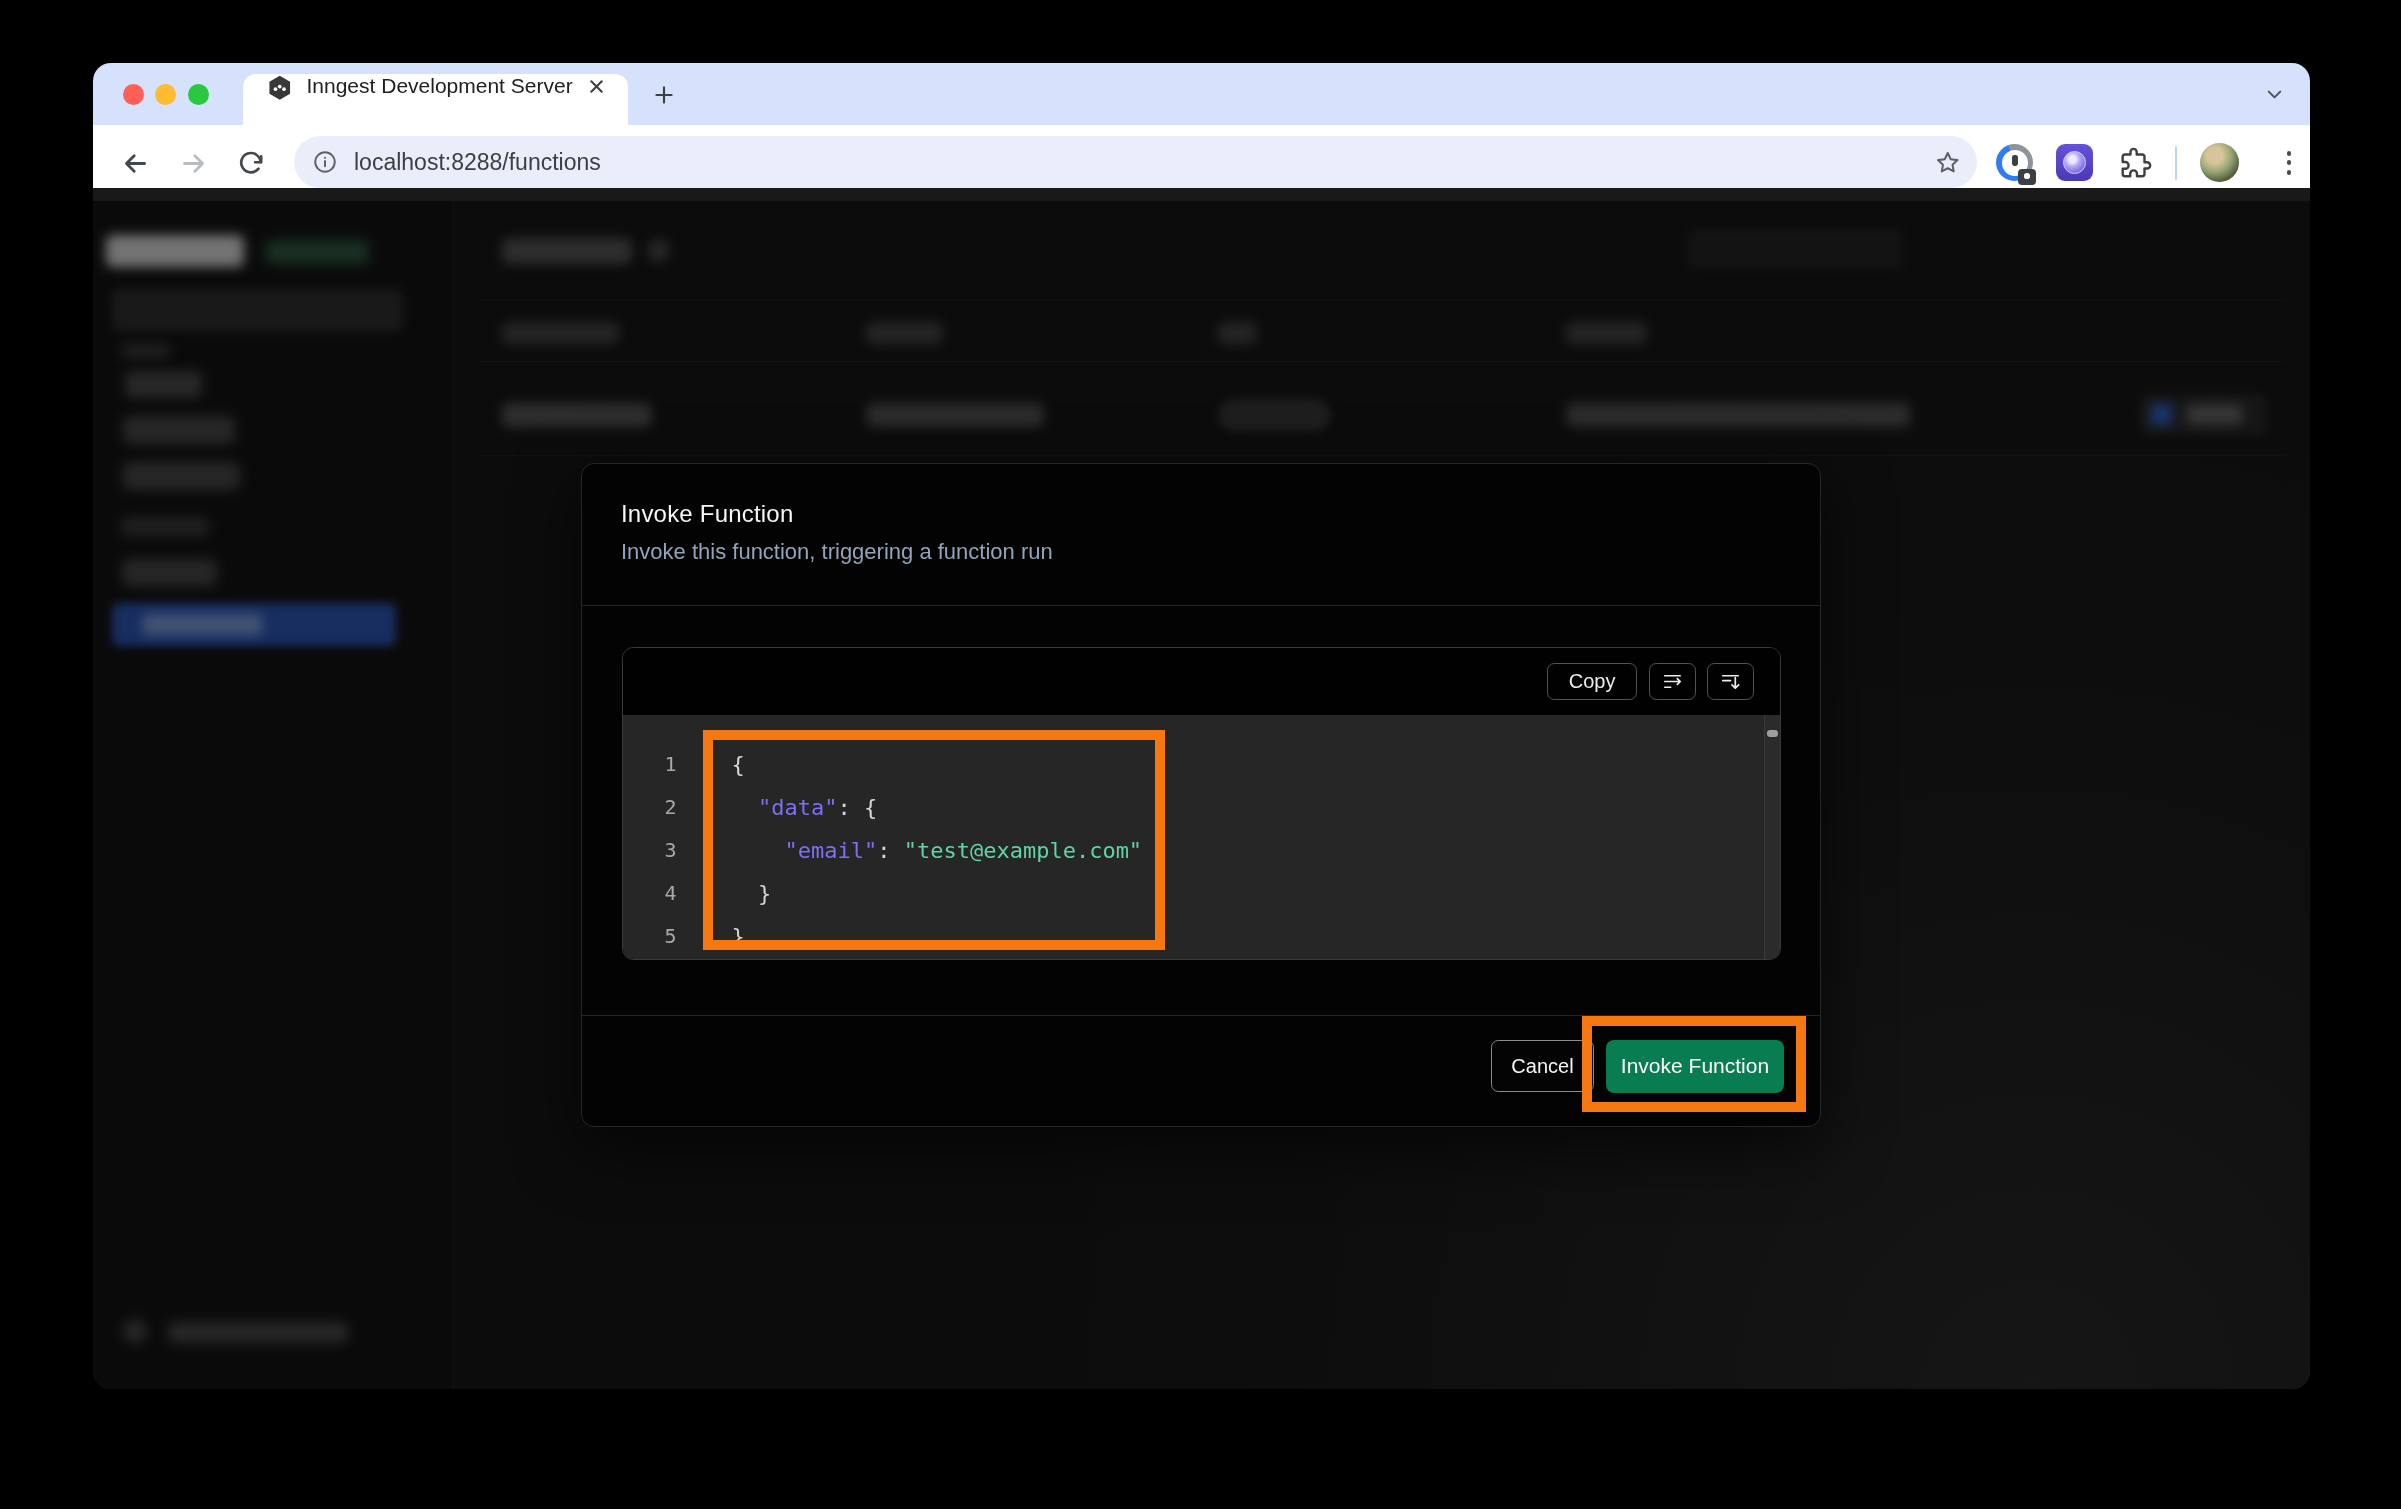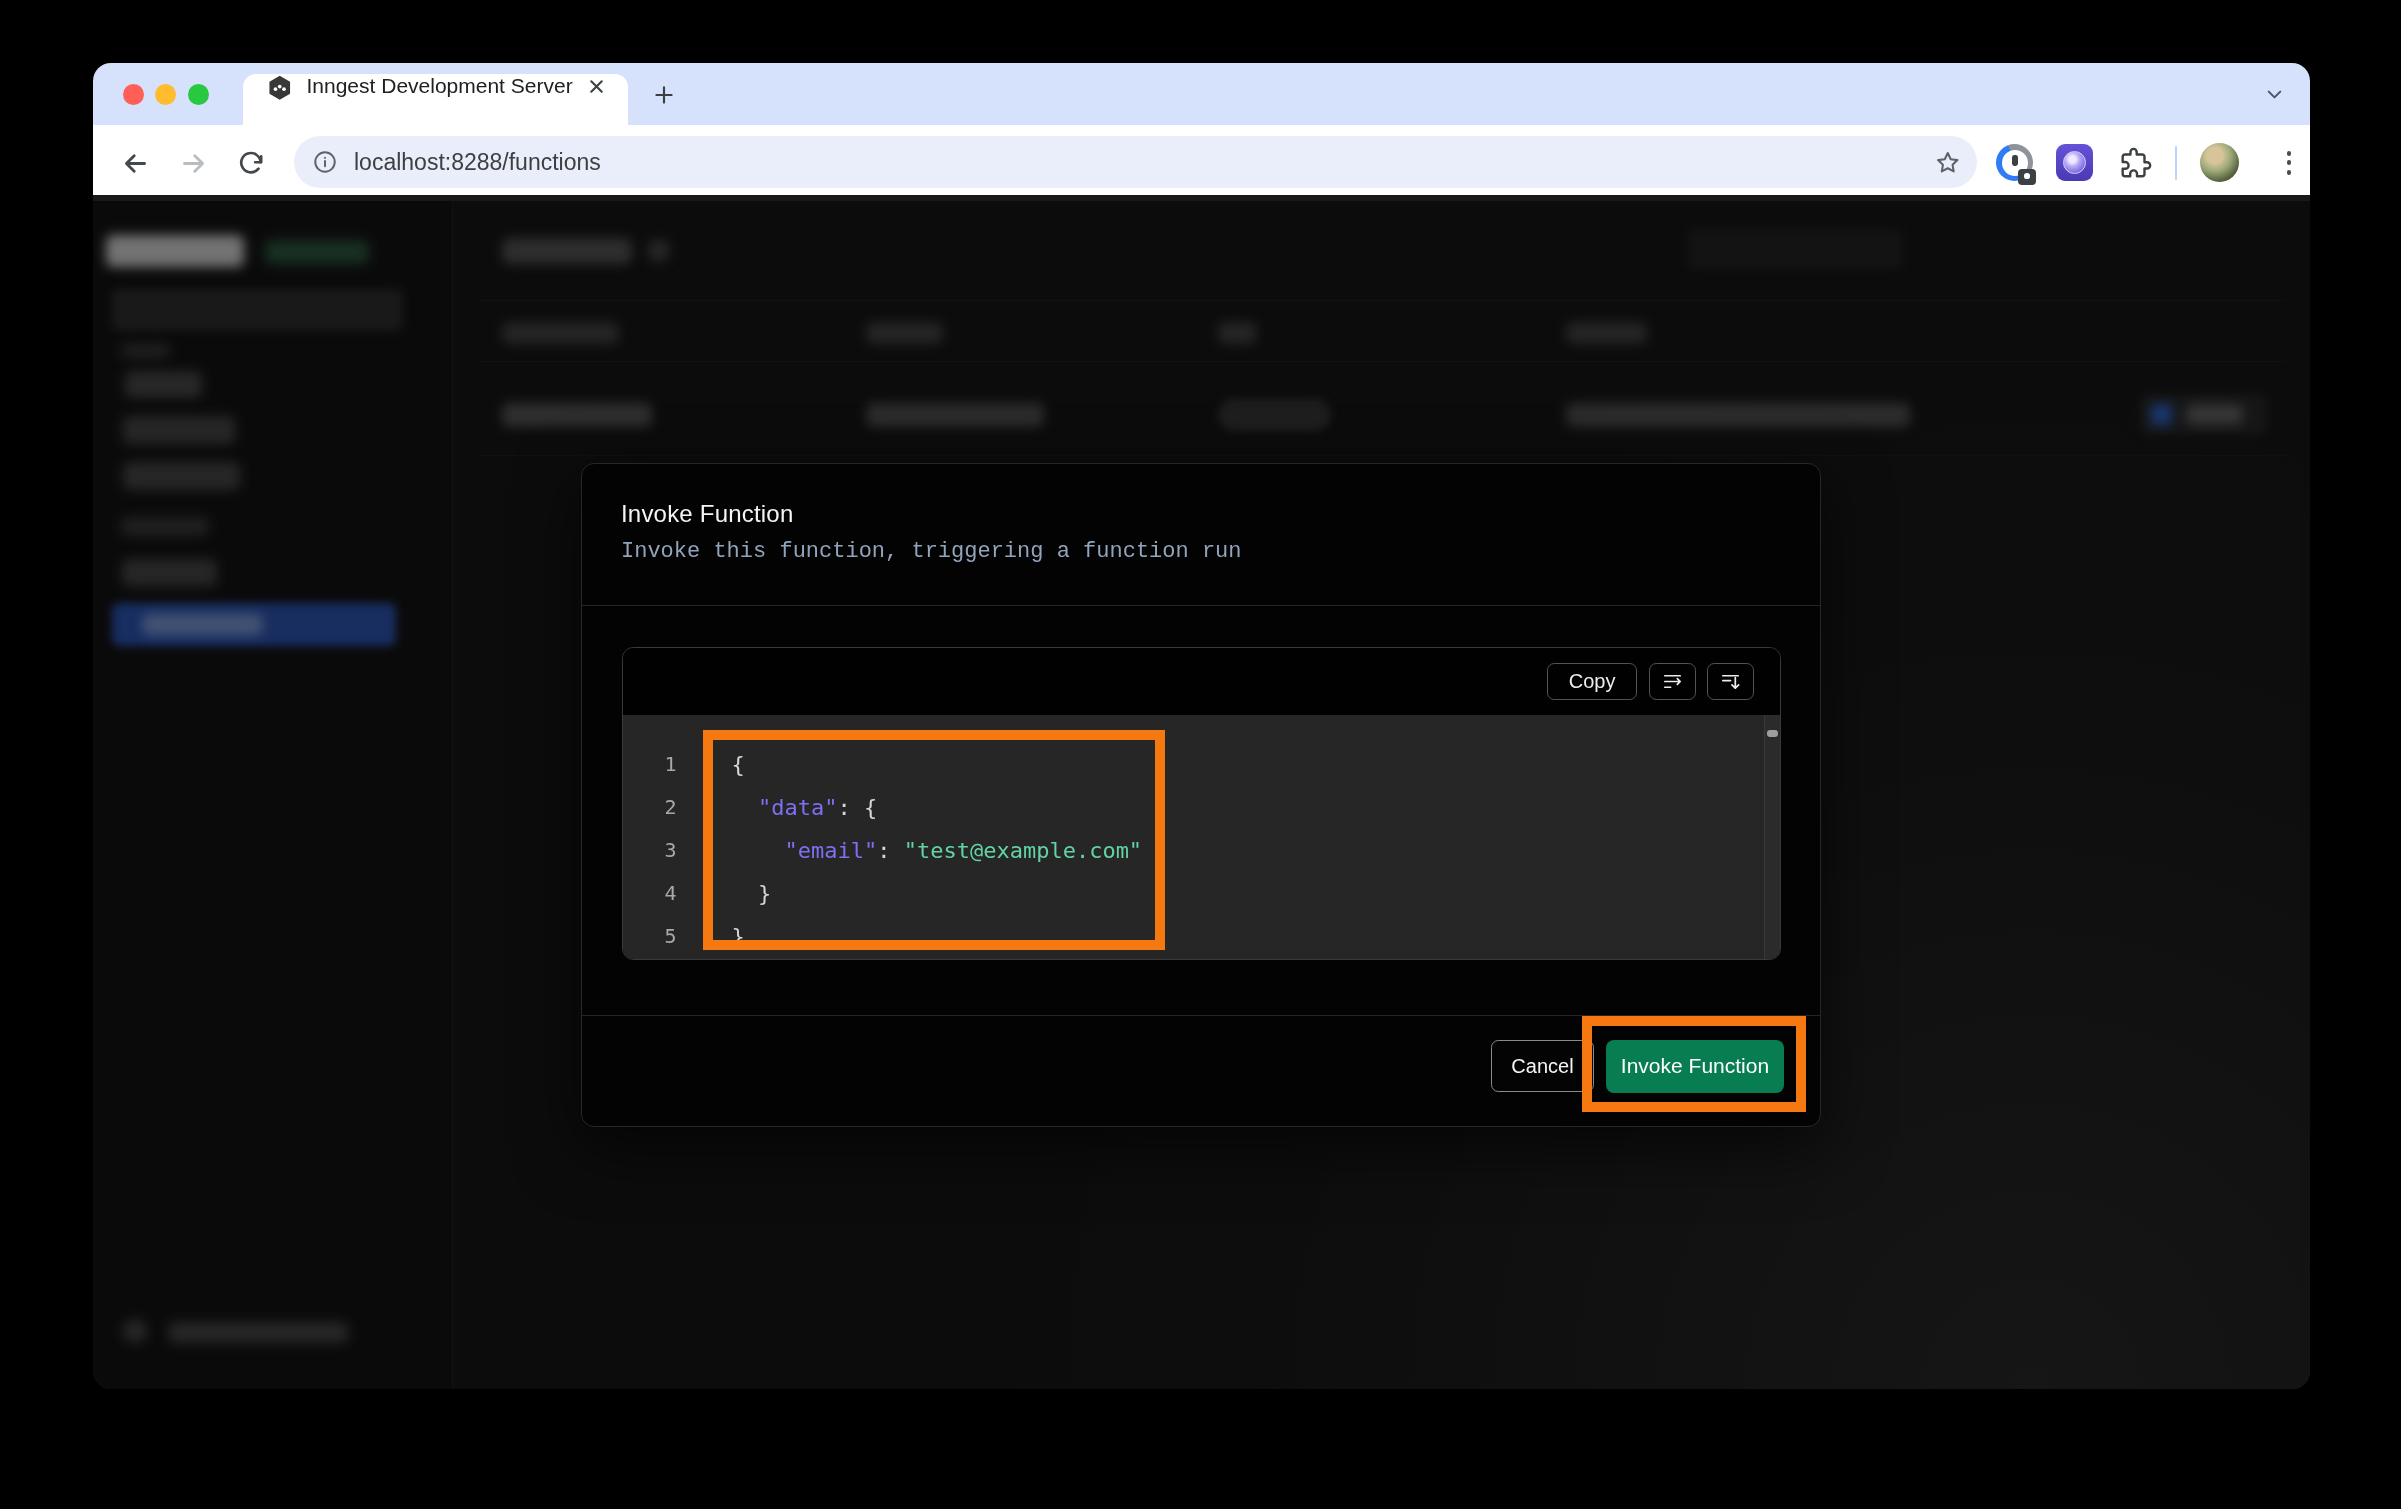--- a/index.html
+++ b/index.html
@@ -23,21 +23,21 @@
   .tab-title { margin-left:13px; font-size:21px; color:#202124; white-space:nowrap;
     overflow:hidden; flex:1; }
   .tab-close { margin-right:19.4px; width:24px; height:24px; display:flex; align-items:center;
     justify-content:center; }
   .newtab { position:absolute; left:557px; top:18px; width:27.5px; height:27.5px; display:flex;
     align-items:center; justify-content:center; }
   .strip-chevron { position:absolute; right:24px; top:19.4px; width:24px; height:24px;
     display:flex; align-items:center; justify-content:center; }
 
   
-  .toolbar { position:absolute; left:0; top:62px; width:100%; height:70px; background:#fff; }
+  .toolbar { position:absolute; left:0; top:62px; width:100%; height:63px; background:#fff; }
   .nav-ic { position:absolute; top:22px; width:32px; height:32px; display:flex;
     align-items:center; justify-content:center; }
   .nav-back{ left:26px; } .nav-fwd{ left:84px; } .nav-reload{ left:142px; }
   .urlbar { position:absolute; left:201px; top:11.3px; width:1683px; height:52px;
     background:#e9eefa; border-radius:26px; display:flex; align-items:center; }
   .url-info { margin-left:18px; width:26px; height:26px; flex:0 0 auto; }
   .url-text { margin-left:16px; font-size:23px; color:#3c4043; flex:1; }
   .url-star { margin-right:16px; width:27.5px; height:27.5px; flex:0 0 auto; }
   .tb-ic { position:absolute; top:19.4px; width:37px; height:37px; }
   .ic-1p{ left:1903px; border-radius:50%;
@@ -79,21 +79,21 @@
 
   .dim { position:absolute; inset:0; background:rgba(0,0,0,.48); }
 
   
   .modal { position:absolute; left:488px; top:262px; width:1240px; height:664px;
     background:#030303; border:0.8px solid #272727; border-radius:13px;
     box-shadow:0 19.4px 65px rgba(0,0,0,.65); z-index:10; }
   .modal-header { position:absolute; left:0; top:0; width:100%; height:142px;
     padding:36px 39px 0 39px; border-bottom:0.8px solid #242424; }
   .modal-title { font-size:24px; font-weight:500; color:#f4f5f6; letter-spacing:0.2px; }
-  .modal-subtitle { margin-top:11.3px; font-size:22px; color:#91a4ba;font-family:Liberation Mono, monospace; }
+  .modal-subtitle { margin-top:11.3px; font-size:22px; color:#91a4ba; }
 
   .editor { position:absolute; left:40px; top:183px; width:1159px; height:313px;
     border:0.8px solid #3a3a3a; border-radius:11.3px; background:#000; overflow:hidden; }
   .editor-toolbar { position:absolute; left:0; top:0; width:100%; height:67px; background:#010101;
     display:flex; align-items:center; justify-content:flex-end; gap:11.3px; padding-right:26px; }
   .copy-btn { height:37px; padding:0 21px; border:0.8px solid #545454; border-radius:7.3px;
     background:transparent; color:#ececec; font-size:20px; font-family:"Liberation Sans",sans-serif;
     display:flex; align-items:center; }
   .icon-btn { width:47px; height:37px; border:0.8px solid #545454; border-radius:7.3px;
     background:transparent; display:flex; align-items:center; justify-content:center; }

